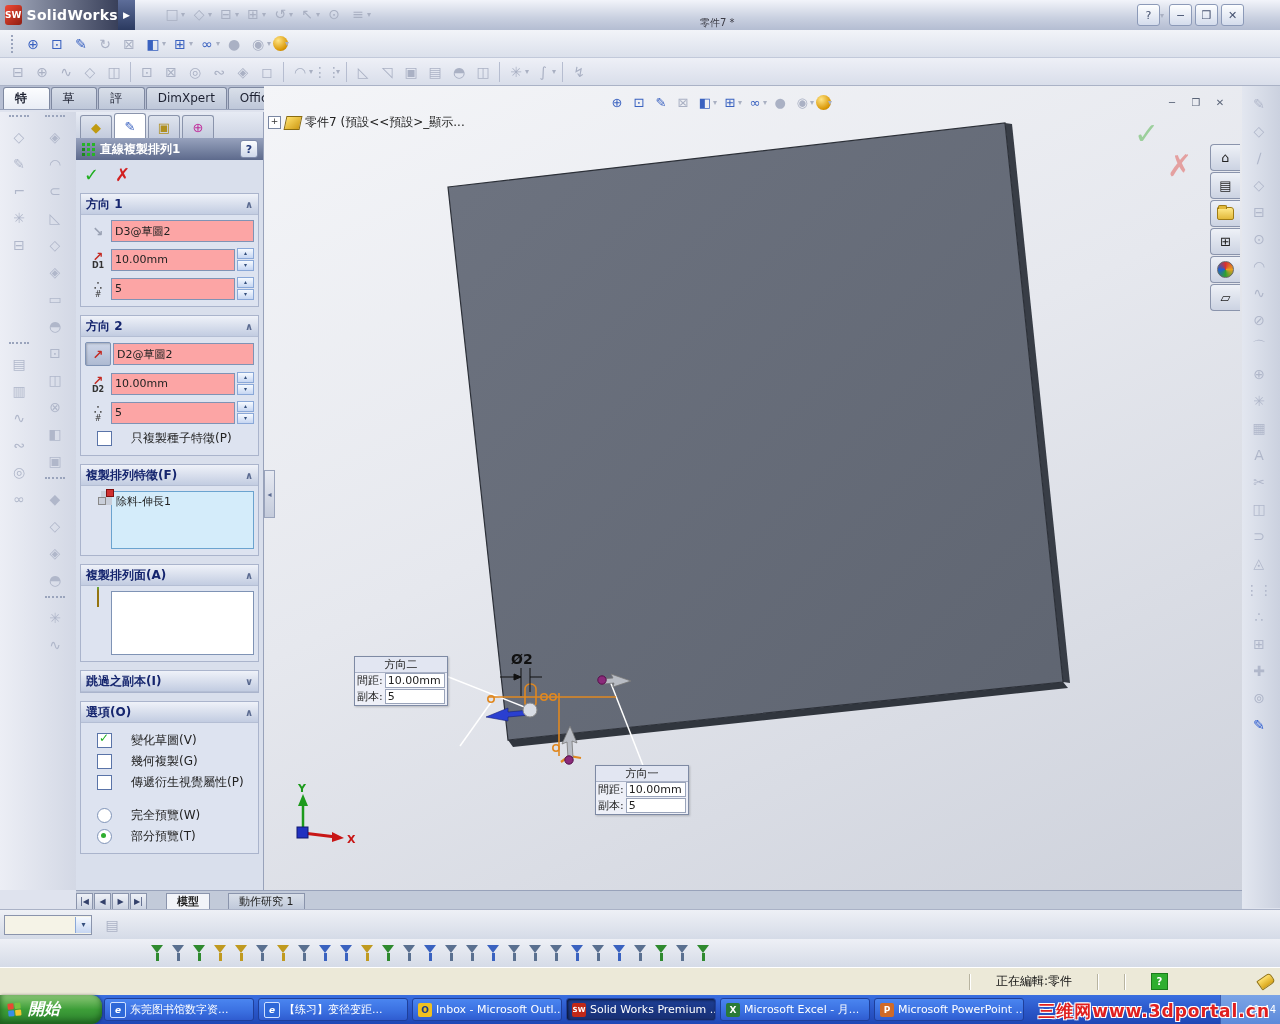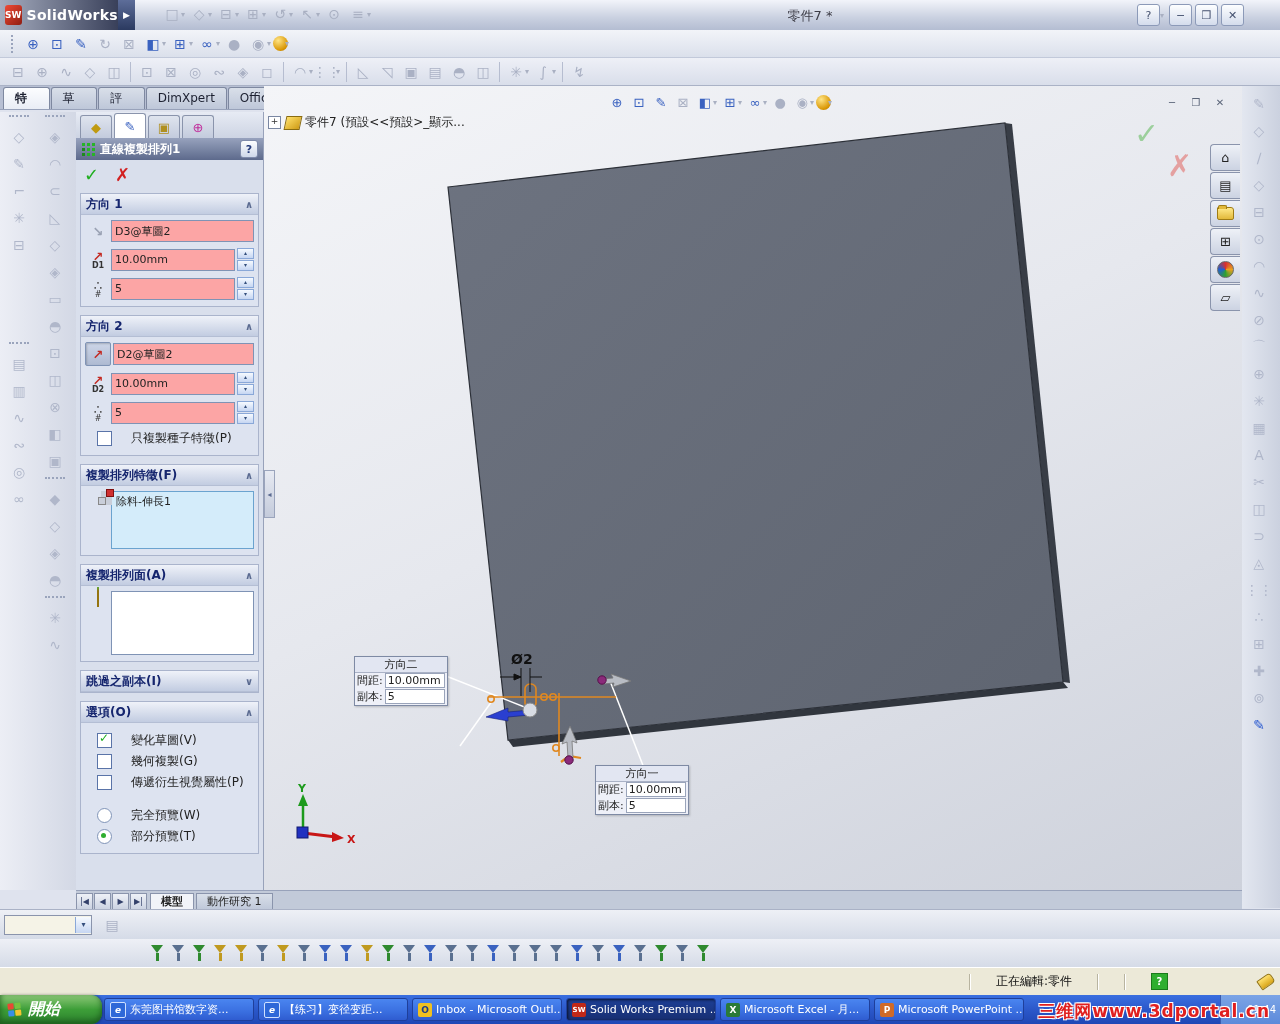--- a/index.html
+++ b/index.html
@@ -7,21 +7,21 @@
   #screen{position:relative;width:1280px;height:1024px;overflow:hidden;background:#dfe3ee;font-size:12px;color:#222;}
   
   #titlebar{position:absolute;left:0;top:0;width:1280px;height:30px;background:linear-gradient(#f2f4fa,#c9d0e0 60%,#b4bdd2);border-bottom:1px solid #8c96ad;}
   #logo{position:absolute;left:0;top:0;width:118px;height:30px;background:linear-gradient(90deg,#a6adbf,#39405a);display:flex;align-items:center;gap:5px;padding-left:5px;box-sizing:border-box;}
   .swcube{width:20px;height:20px;border-radius:3px;background:linear-gradient(135deg,#ef4a36,#8f1d11);color:#fff;font-size:9px;font-weight:bold;display:flex;align-items:center;justify-content:center;}
   #brand{color:#fff;font-weight:bold;font-size:14px;letter-spacing:.3px;}
   #logoarrow{position:absolute;left:118px;top:0;width:17px;height:30px;background:linear-gradient(#5d6d99,#2b3a60);color:#fff;font-size:9px;display:flex;align-items:center;justify-content:center;}
   .ti{display:inline-flex;align-items:center;justify-content:center;width:24px;height:22px;color:#a9b0c2;font-size:14px;}
   .car{font-size:8px;color:#a9b0c2;margin:0 2px 0 -3px;}
   #stdbar{position:absolute;left:160px;top:3px;display:flex;align-items:center;}
-  #wintitle{position:absolute;left:700px;top:7px;width:220px;text-align:center;color:#3c3c46;font-size:13px;}
+  #wintitle{position:absolute;left:700px;top:16px;width:220px;text-align:left;color:#3c3c46;font-size:10px;}
   #winbtns{position:absolute;right:36px;top:4px;display:flex;gap:3px;align-items:center;}
   .wbtn{width:21px;height:20px;border:1px solid #8c9ab8;border-radius:3px;background:linear-gradient(#fdfeff,#d4dcec);display:flex;align-items:center;justify-content:center;font-size:11px;color:#44506e;}
   
   #row2{position:absolute;left:0;top:30px;width:1280px;height:28px;background:linear-gradient(#f2f4f9,#dbe0eb);border-bottom:1px solid #c2c9da;display:flex;align-items:center;padding-left:6px;box-sizing:border-box;}
   #row3{position:absolute;left:0;top:58px;width:1280px;height:28px;background:linear-gradient(#eef0f7,#d9deea);border-bottom:1px solid #aab2c6;display:flex;align-items:center;padding-left:6px;box-sizing:border-box;}
   .grip{width:3px;height:18px;border-left:2px dotted #9aa4bc;margin:0 5px;}
   .ci{display:inline-flex;align-items:center;justify-content:center;width:24px;height:22px;font-size:14px;color:#3a62c0;}
   .gi{display:inline-flex;align-items:center;justify-content:center;width:24px;height:22px;font-size:14px;color:#aab1c4;}
   .ball{width:15px;height:15px;border-radius:50%;background:radial-gradient(circle at 35% 30%,#ffe484,#d89400 70%,#9a6700);display:inline-block;}
   .vsep{width:1px;height:20px;background:#b6bdd0;margin:0 4px;}
@@ -95,21 +95,21 @@
   .ctitle{text-align:center;border-bottom:1px solid #aab2c6;padding:0 2px;background:#e2e6f2;}
   .crow{display:flex;align-items:center;gap:2px;padding:0 2px 1px 2px;}
   .ck{white-space:nowrap;}
   .cv{flex:1;background:#fff;border:1px solid #9aa4ba;padding:0 2px;min-height:13px;}
   
   #rbar{position:absolute;left:1242px;top:86px;width:38px;height:822px;background:linear-gradient(90deg,#e3e7f0,#cbd1df);}
   #rbar .vcol{left:3px;}
   
   #modelbar{position:absolute;left:76px;top:890px;width:1166px;height:19px;background:#c2cad9;border-top:1px solid #98a2ba;display:flex;align-items:flex-end;}
   .navb{width:15px;height:15px;border:1px solid #8a94ac;background:linear-gradient(#eef1f7,#ccd3e2);font-size:8px;display:flex;align-items:center;justify-content:center;color:#33406a;margin-right:1px;}
-  .mtab{height:16px;line-height:16px;padding:0 10px;font-size:11px;border:1px solid #8a94ac;border-bottom:none;background:linear-gradient(#d9dfe9,#bec7d9);margin-left:2px;}
+  .mtab{height:16px;line-height:16px;padding:0 10px;font-size:11px;border:1px solid #8a94ac;border-bottom:none;background:linear-gradient(#d9dfe9,#bec7d9);margin-left:18px;}
   .mtab.active{background:#f2f4f9;font-weight:bold;}
   #comborow{position:absolute;left:0;top:909px;width:1280px;height:30px;background:linear-gradient(#eef0f6,#d5dbe7);border-top:1px solid #aab2c6;display:flex;align-items:center;padding-left:4px;box-sizing:border-box;}
   #layercombo{width:86px;height:18px;background:#f5f3e7;border:1px solid #8a94ac;display:flex;align-items:center;}
   #layercombo .dd{margin-left:auto;width:15px;height:16px;background:linear-gradient(#f6faff,#c6d6f2);border-left:1px solid #8aa8d8;font-size:8px;display:flex;align-items:center;justify-content:center;color:#35507e;}
   #filterrow{position:absolute;left:0;top:939px;width:1280px;height:28px;background:linear-gradient(#eef0f6,#d5dbe7);display:flex;align-items:center;padding-left:148px;box-sizing:border-box;}
   .filt{width:21px;height:20px;position:relative;}
   .filt::before{content:"";position:absolute;left:3px;top:2px;border:6px solid transparent;border-top:8px solid currentColor;}
   .filt::after{content:"";position:absolute;left:8px;top:10px;width:3px;height:8px;background:currentColor;}
   
   #statusbar{position:absolute;left:0;top:967px;width:1280px;height:28px;background:#ece9d8;border-top:1px solid #fff;display:flex;align-items:center;padding:0 6px;box-sizing:border-box;font-size:12px;color:#111;}

